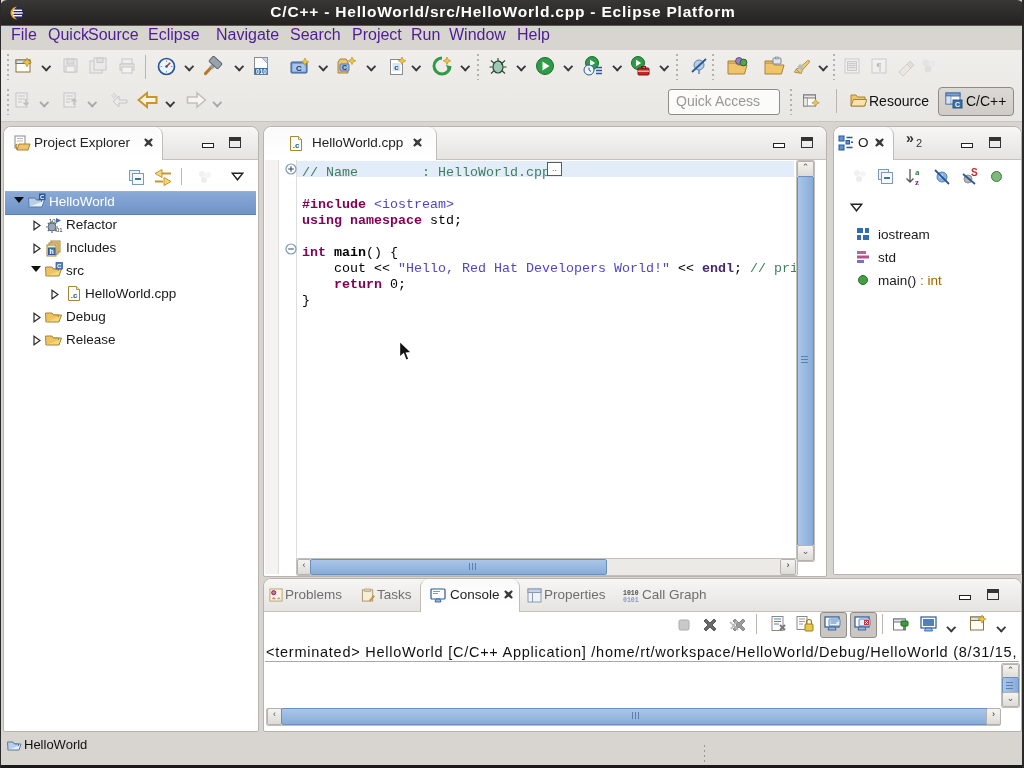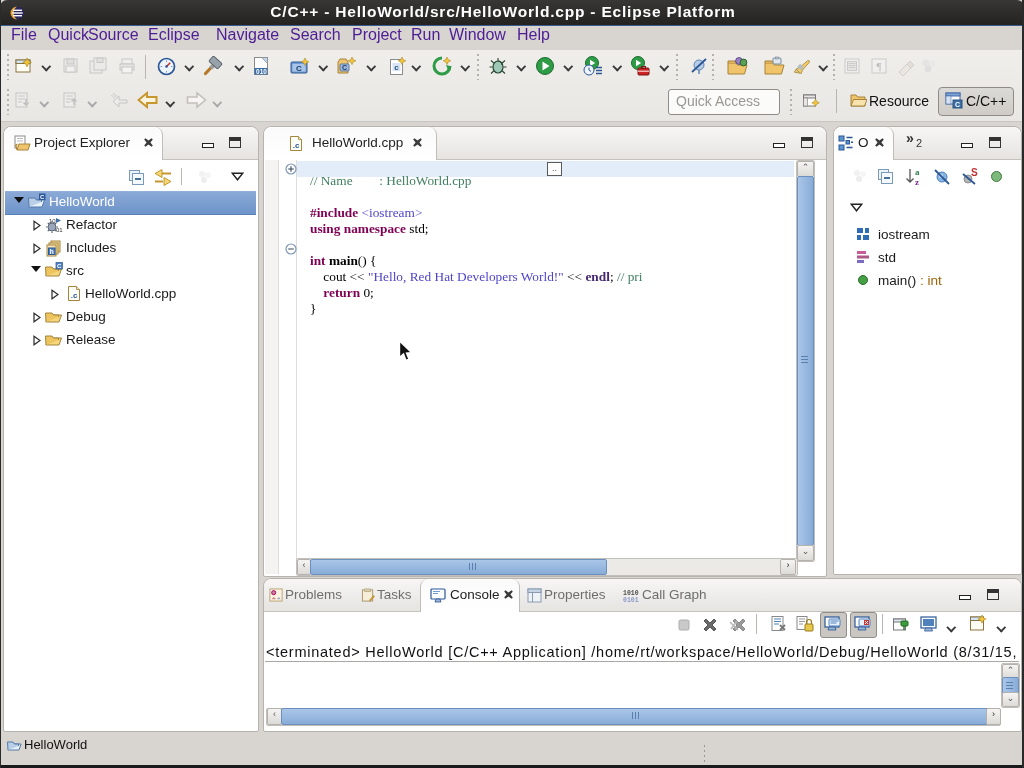--- a/index.html
+++ b/index.html
@@ -20,21 +20,21 @@
 .handle{width:3px;top:4px;height:26px;background-image:repeating-linear-gradient(#b5b2ad 0 2px,transparent 2px 5px);background-size:2px 100%;background-repeat:no-repeat;background-position:0 0}
 
 .panel{background:#fff;border:1px solid #b7b4af;border-radius:8px 8px 2px 2px}
 .tabrow{left:0;top:0;right:0;height:32px;background:linear-gradient(#f7f6f5,#e6e4e1);border-bottom:1px solid #c6c3be;border-radius:8px 8px 0 0}
 .tab{top:0;height:33px;background:linear-gradient(#fafafa,#ffffff);border-right:1px solid #c0bdb8;border-radius:8px 8px 0 0;box-shadow:inset 0 1px 0 #fff}
 .tablbl{font-size:13.5px;color:#222}
 .glbl{font-size:13.5px;color:#6e6e6e}
 .mm-min{border:1.6px solid #222;height:3px;width:10px;background:#fff;margin-top:5px}
 .mm-max{border:1.5px solid #333;border-top:4px solid #333;width:10px;height:6px}
 
-pre{margin:12px;font-family:Liberation Serif, serif;font-size:13.33px;line-height:16px}
+pre{margin:4px;font-family:Liberation Mono, monospace;font-size:13.33px;line-height:16px}
 .kw{color:#7f0055;font-weight:bold}
 .cm{color:#3f7f5f}
 .str{color:#4f46c8}
 .kwd{color:#46286e;font-weight:bold}
 .treerow{font-size:13.5px;color:#1a1a1a;white-space:nowrap}
 .arrow-d{width:0;height:0;border-left:5px solid transparent;border-right:5px solid transparent;border-top:6px solid #111}
 
 .sb-track{background:#eceae7;border:1px solid #c2bfba;border-radius:2px}
 .sb-thumbv{background:linear-gradient(90deg,#aac6e8,#88acd8);border:1px solid #6b90bd;border-radius:2px}
 .sb-thumbh{background:linear-gradient(#aac6e8,#88acd8);border:1px solid #6b90bd;border-radius:2px}

